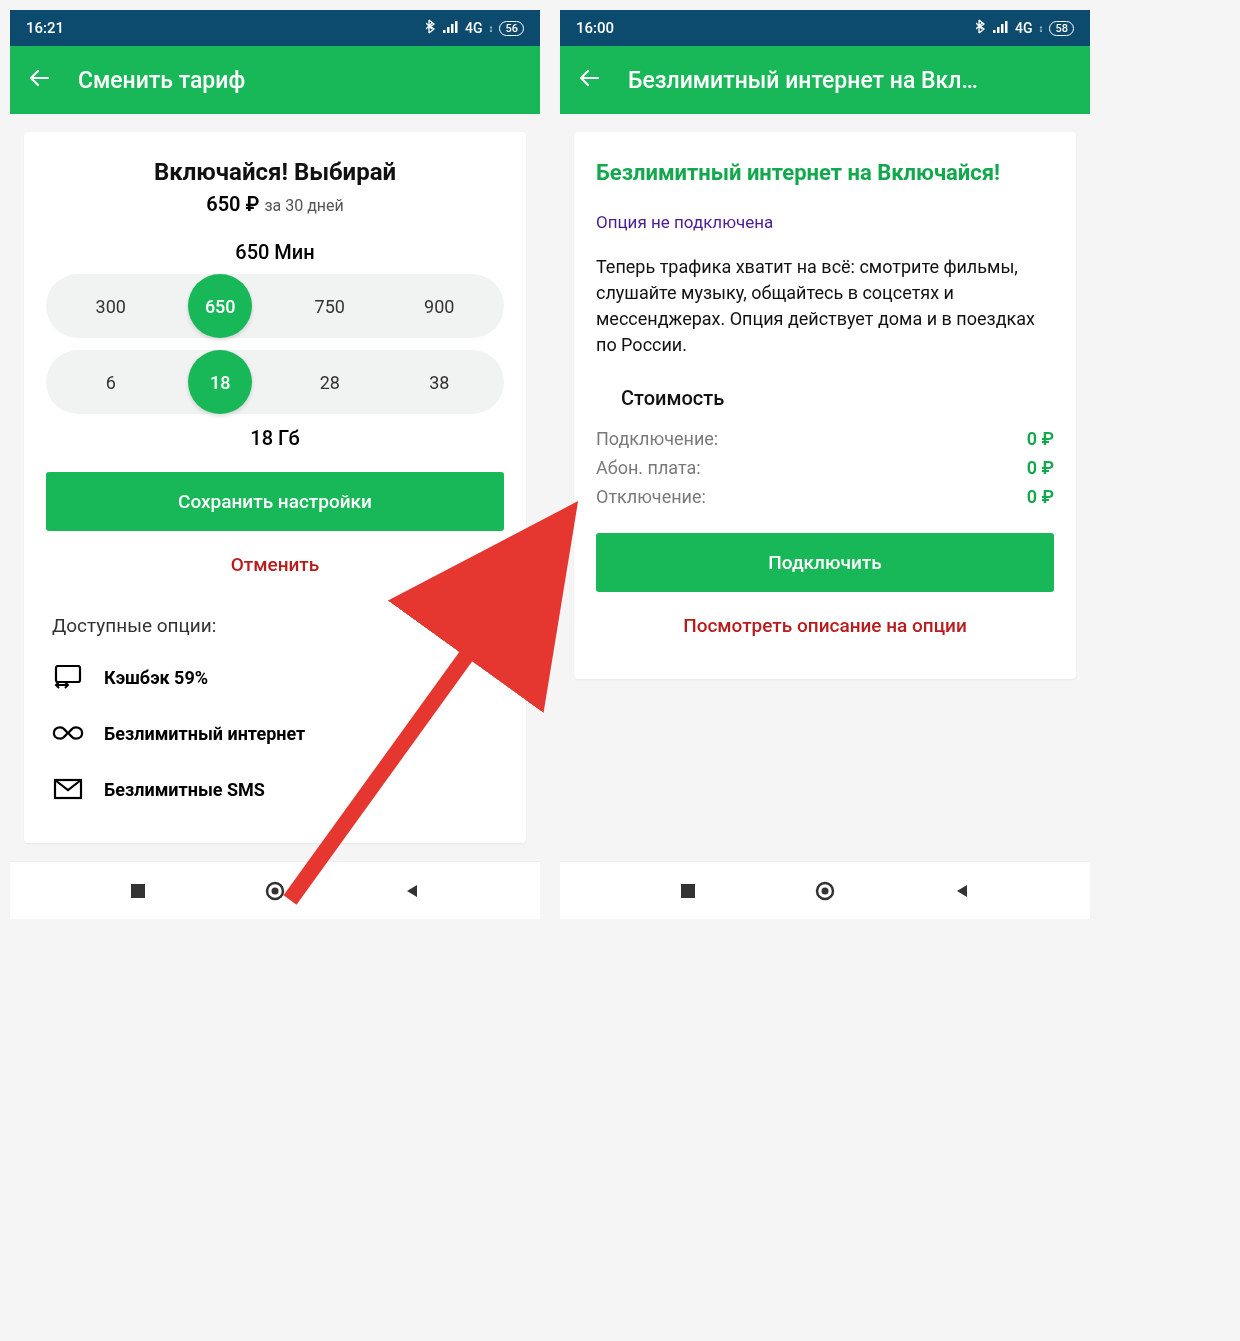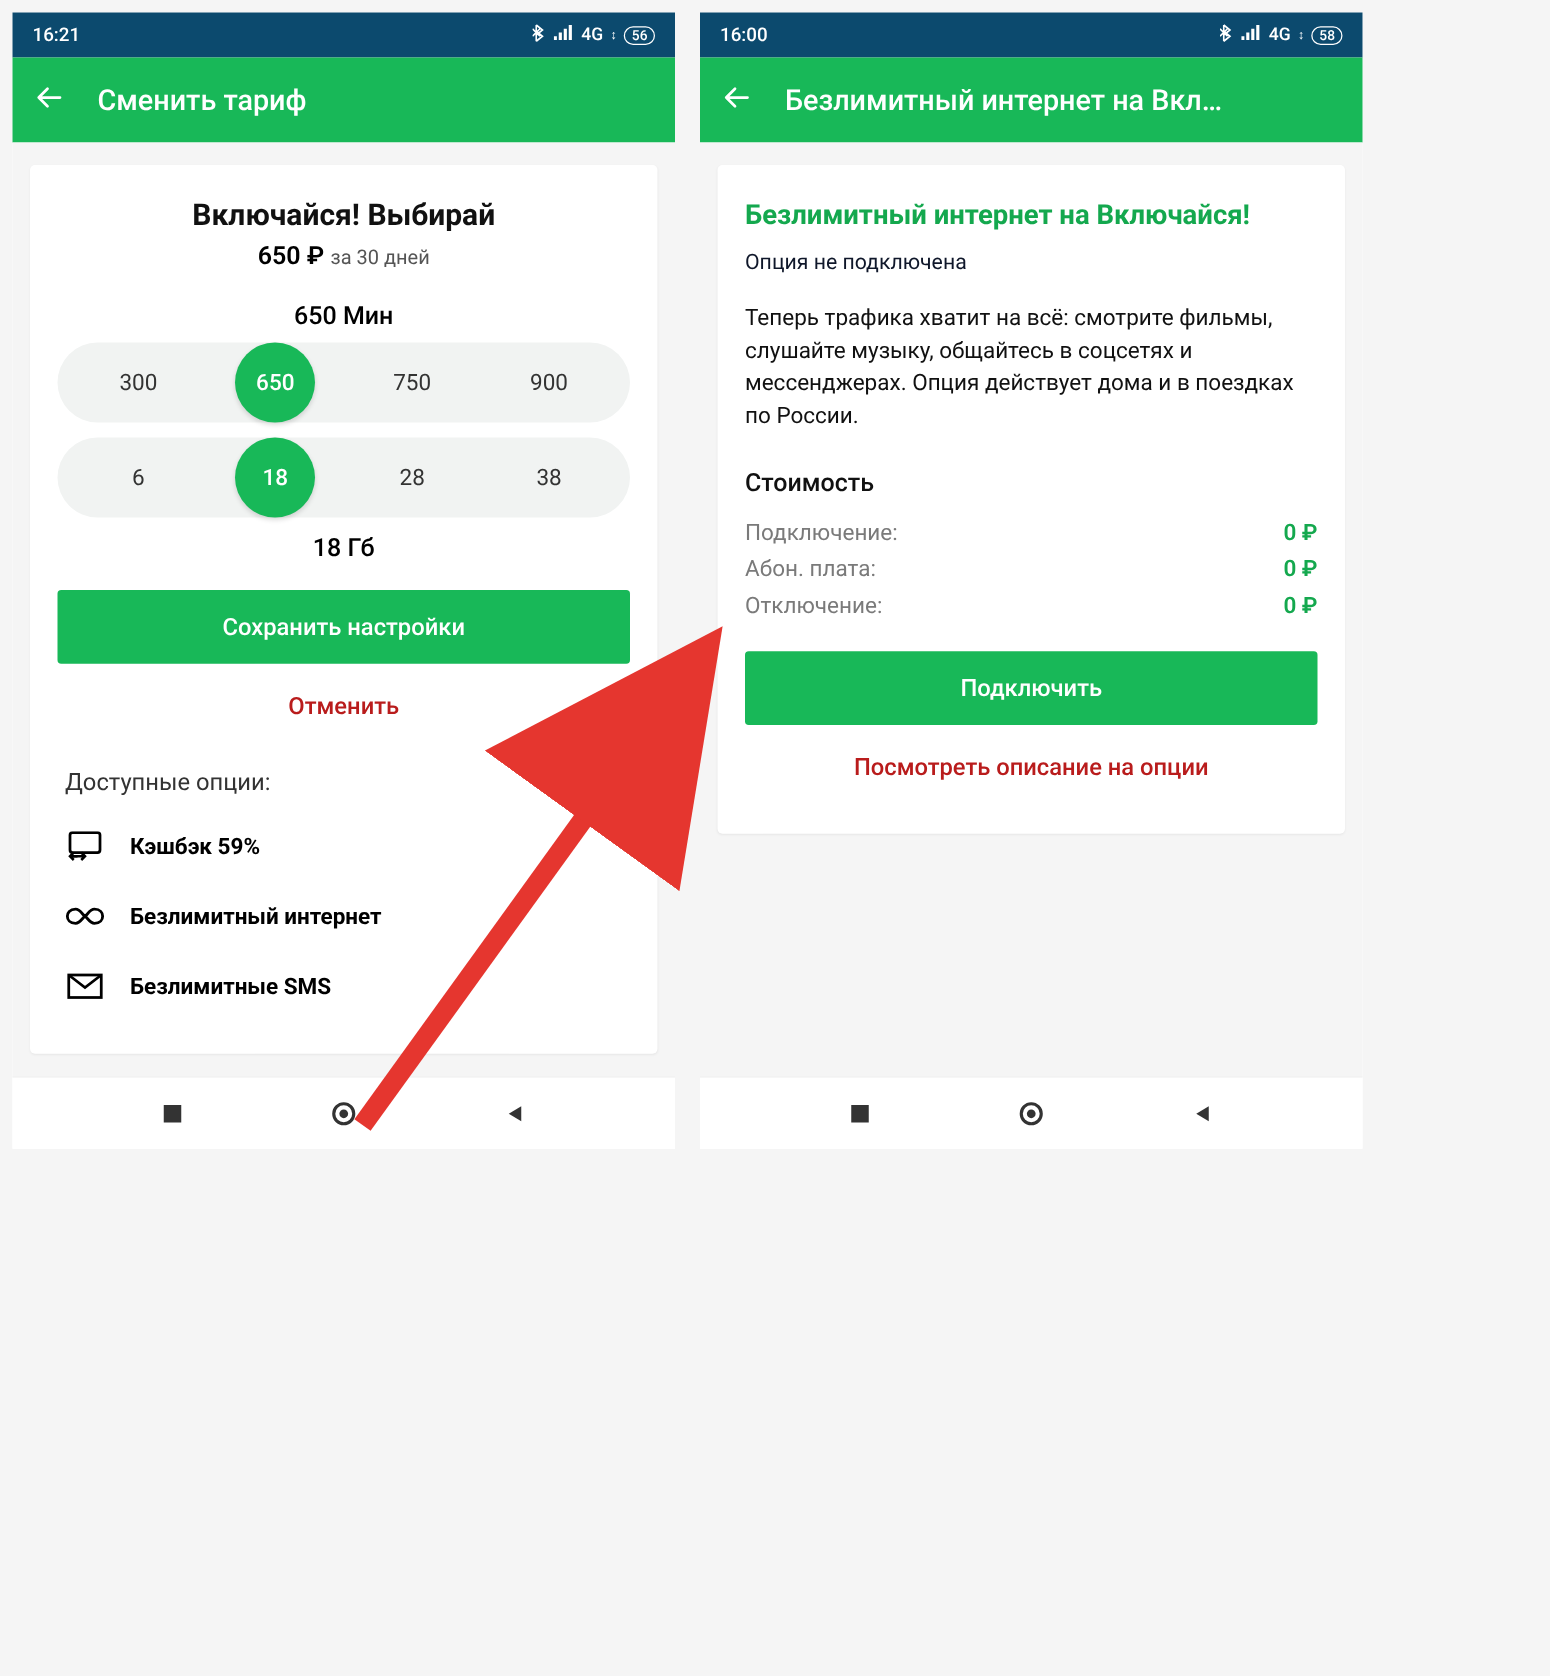--- a/index.html
+++ b/index.html
@@ -107,23 +107,23 @@
   .option-row {
     display: flex;
     align-items: center;
     gap: 20px;
     padding: 14px 6px;
   }
   .option-row .icon { width: 32px; height: 28px; display: flex; align-items: center; justify-content: center; }
   .option-row .label { font-size: 18px; font-weight: 700; color: #000; }
   
   .r-title { color: #14a84e; font-size: 22px; font-weight: 700; line-height: 1.35; }
-  .r-sub { color: #0f172a; font-size: 17px; margin-top: 12px; }
+  .r-sub { color: #4c1d95; font-size: 17px; margin-top: 24px; }
   .r-desc { color: #111; font-size: 18px; line-height: 1.45; margin-top: 22px; }
-  .cost-heading { font-size: 20px; font-weight: 500; color: #111; margin-top: 28px; margin-bottom: 14px; }
+  .cost-heading { font-size: 20px; font-weight: 500; color: #111; margin-top: 28px; margin-bottom: 14px; margin-left: 25px; }
   .cost-row { display: flex; justify-content: space-between; font-size: 18px; padding: 4px 0; }
   .cost-row .lab { color: #7a7a7a; }
   .cost-row .val { color: #14a84e; font-weight: 600; }
   .nav-bar {
     height: 58px;
     background: #fff;
     border-top: 1px solid #eee;
     display: flex;
     align-items: center;
     justify-content: space-around;

